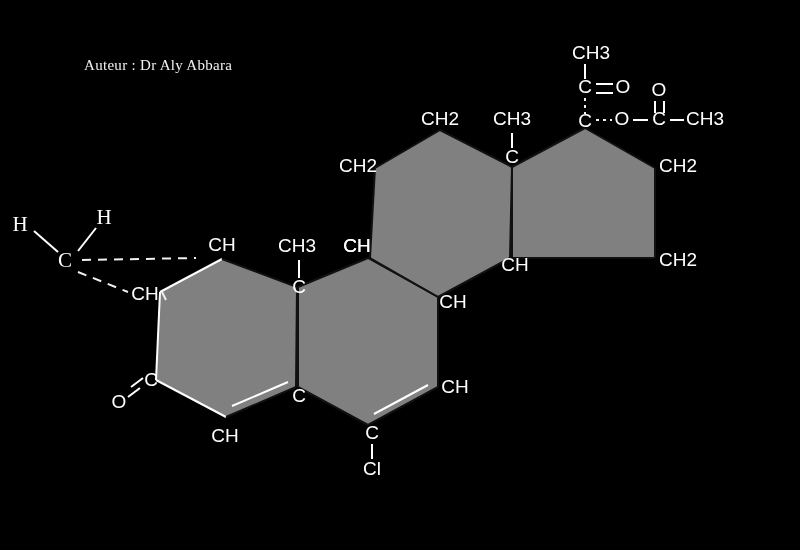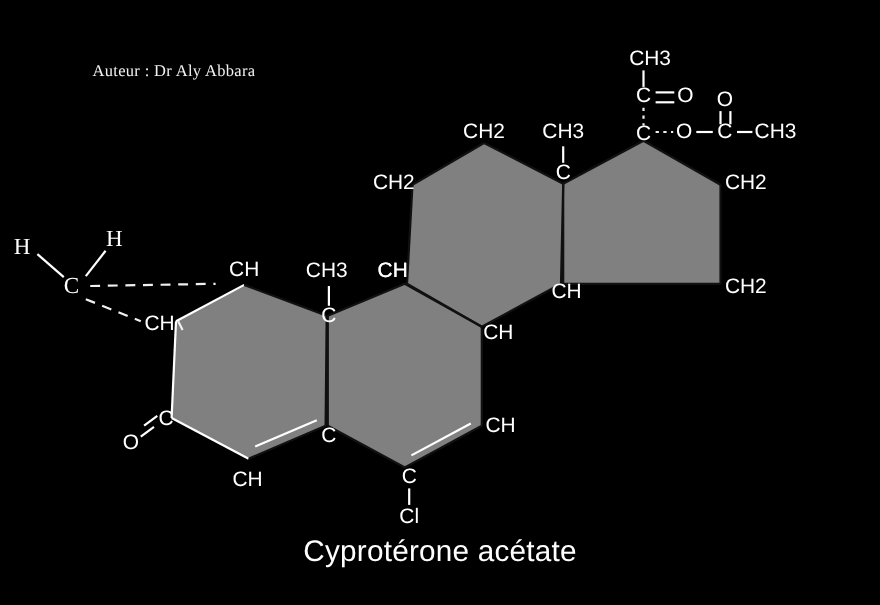--- a/index.html
+++ b/index.html
@@ -201,15 +201,14 @@
       <text class="atomlabel" x="622" y="120">O</text>
       <text class="atomlabel" x="659" y="120">C</text>
       <text class="atomlabel" x="659" y="91">O</text>
       <text class="atomlabel" x="705" y="120">CH3</text>
       <text class="atomlabel" x="585" y="88">C</text>
       <text class="atomlabel" x="623" y="88">O</text>
       <text class="atomlabel" x="591" y="54">CH3</text>
     </g>
   </svg>
 
-  <div id="caption">Cyprotérone acétate</div>
 
 </div>
 
 </body></html>

